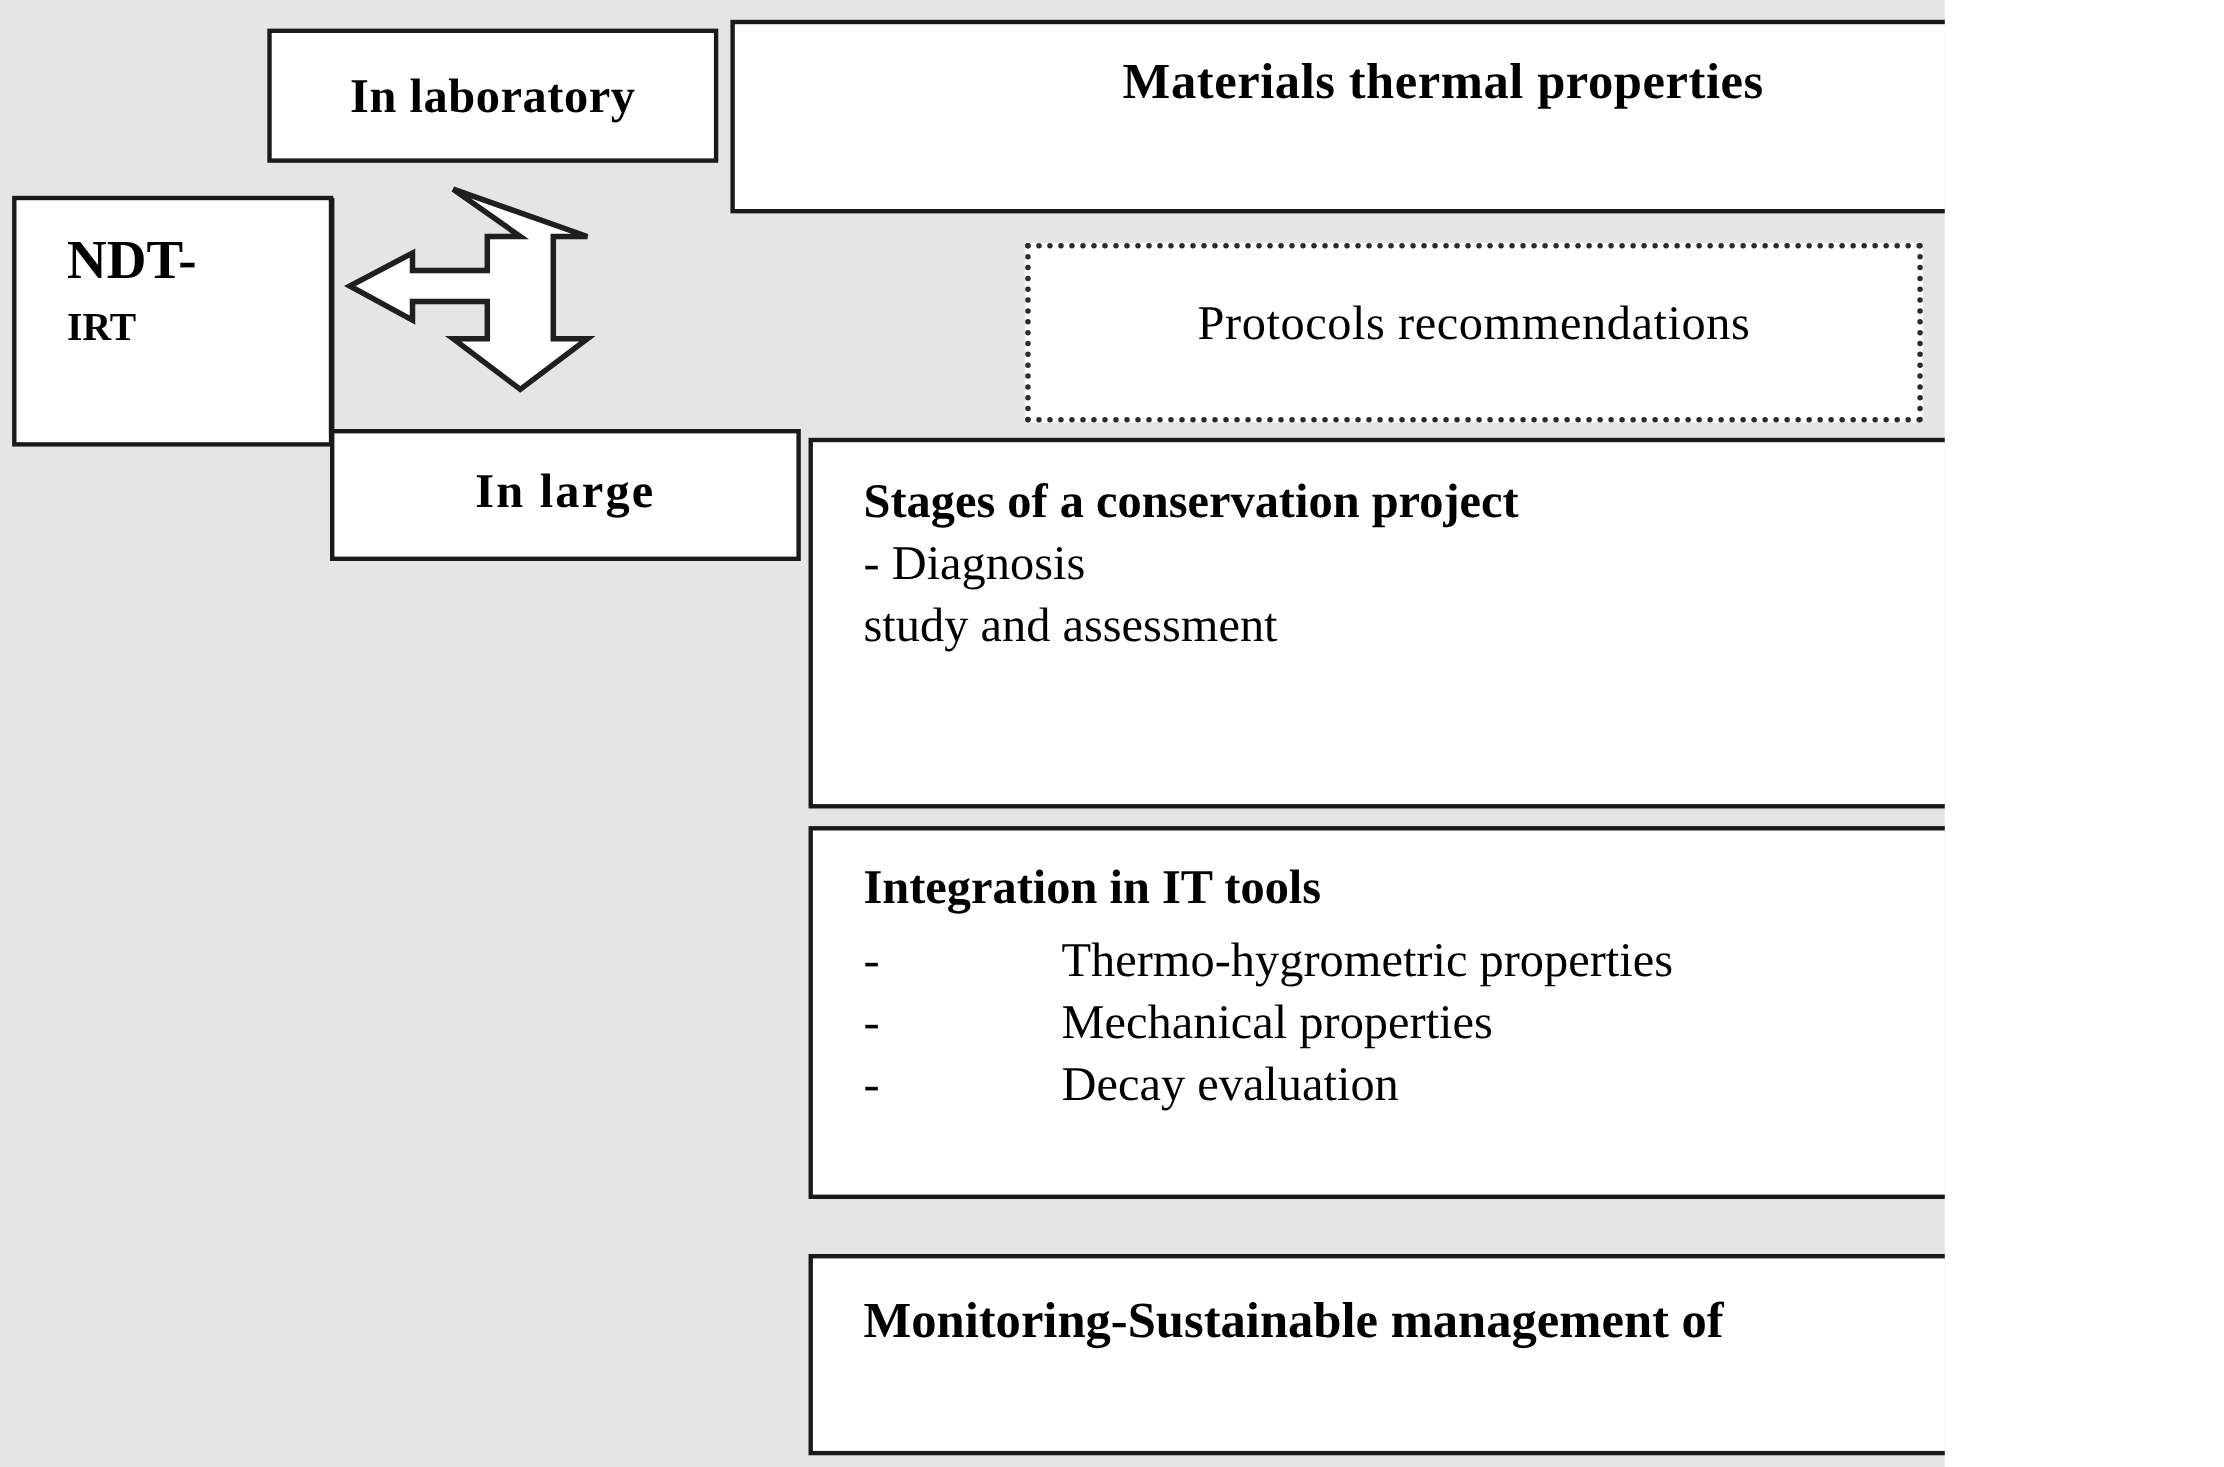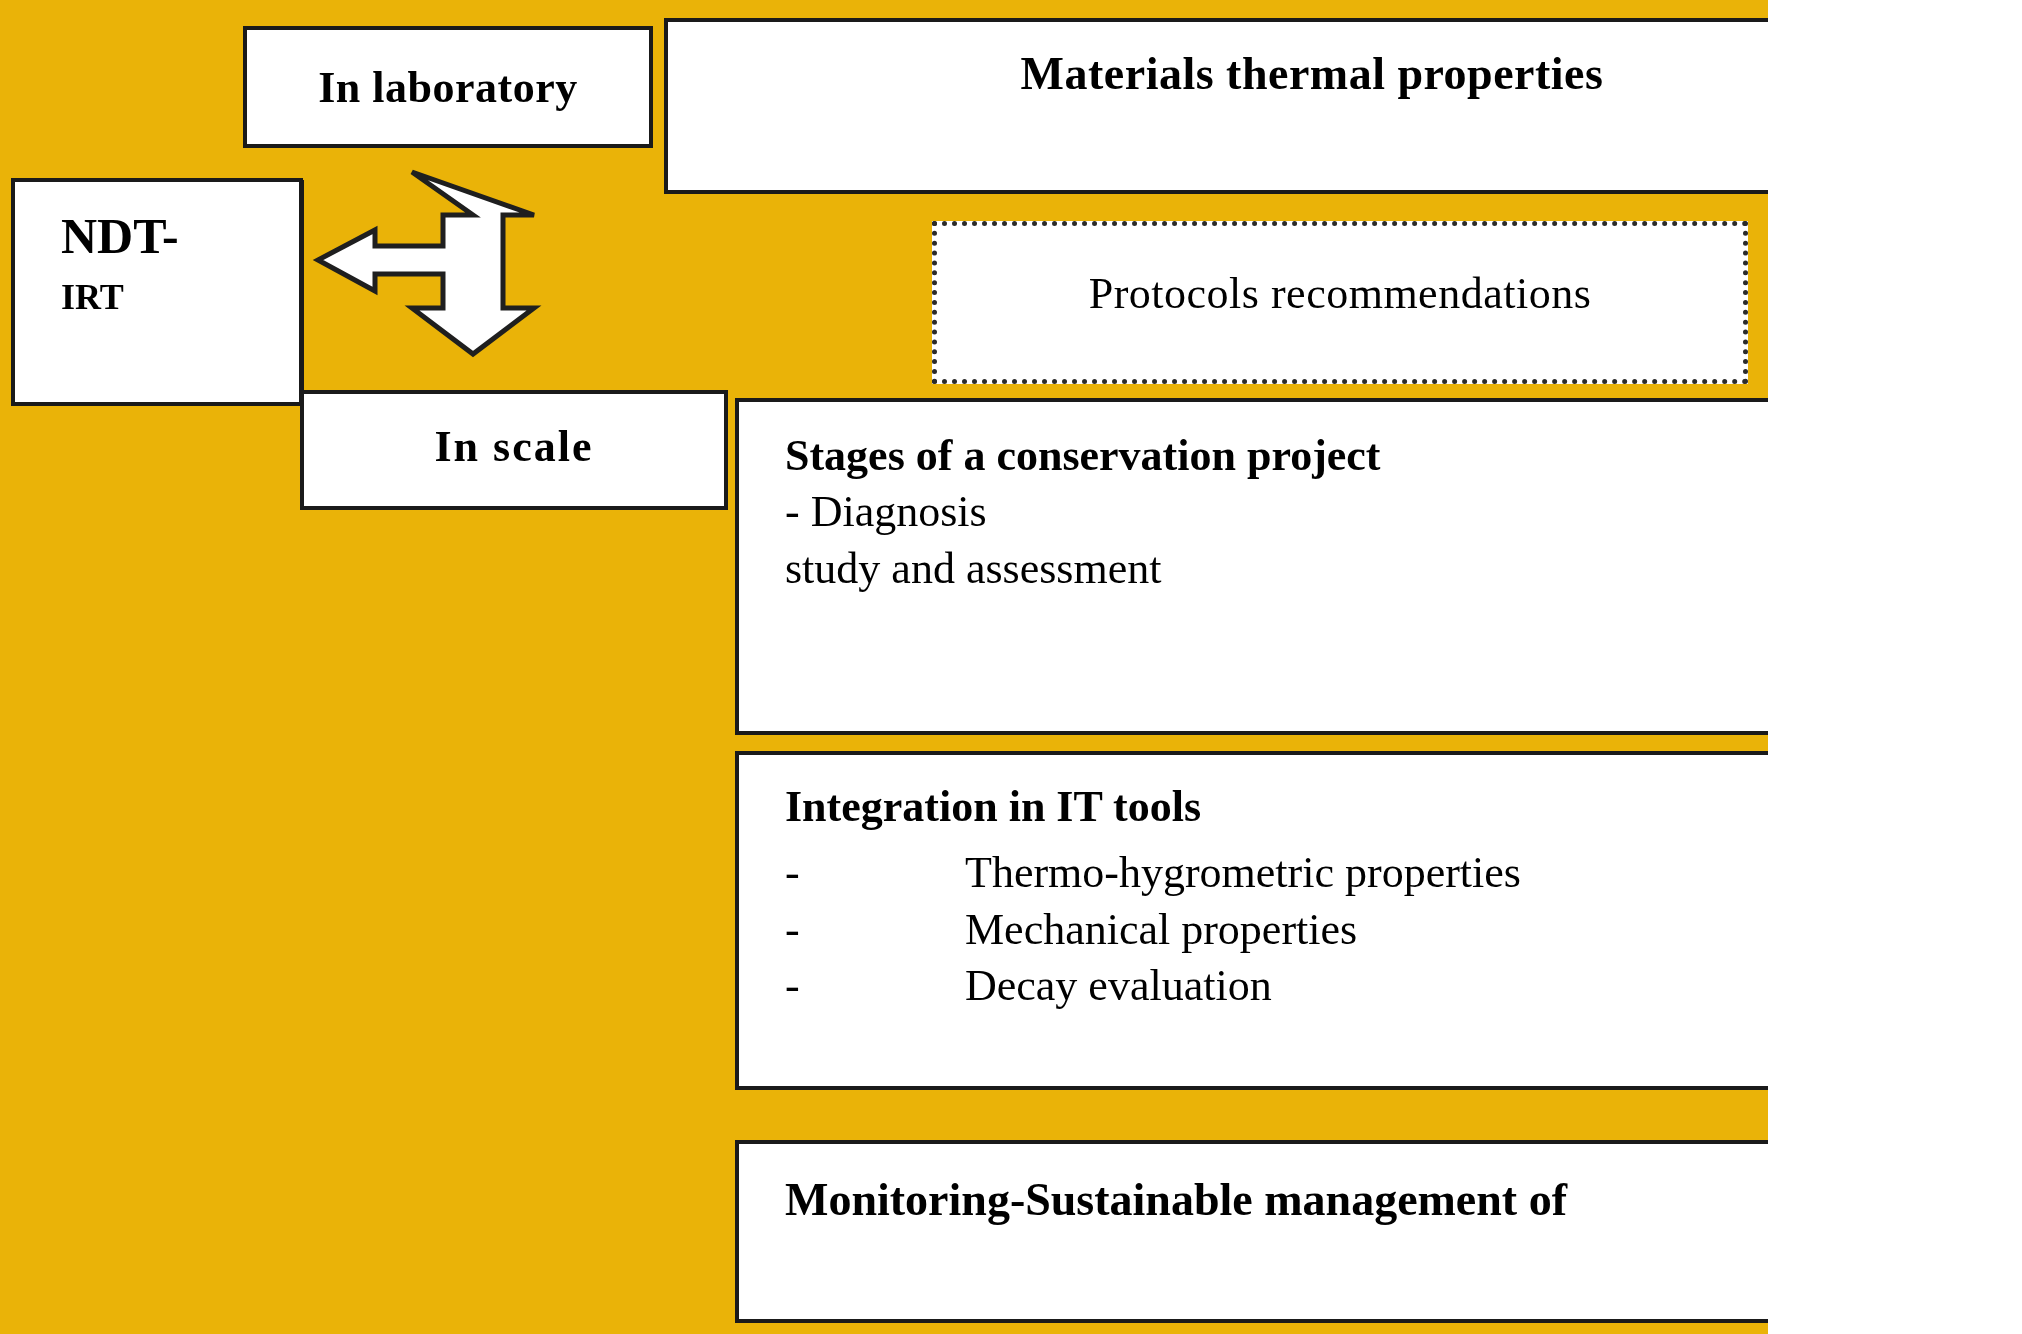--- a/index.html
+++ b/index.html
@@ -4,21 +4,21 @@
 <style>
   html, body {
     margin: 0;
     padding: 0;
     background: #ffffff;
   }
   #canvas {
     position: relative;
     width: 1768px;
     height: 1334px;
-    background: #eab308;
+    background: #e5e5e5;
     overflow: hidden;
     font-family: "Liberation Serif", "DejaVu Serif", serif;
     color: #000000;
   }
 
   .box {
     position: absolute;
     box-sizing: border-box;
     background: #ffffff;
     border: 4px solid #1a1a1a;
@@ -192,21 +192,21 @@
                L 112 140
                L 173 186
                L 234 140
                L 203 140
                L 203 47
                L 234 47 Z" fill="#ffffff" stroke="#1f1f1f" stroke-width="5" stroke-linejoin="miter"></path>
     </svg>
   </div>
 
   <div class="box" id="box-insitu">
-    <span class="label-center" id="lbl-insitu">In  scale</span>
+    <span class="label-center" id="lbl-insitu">In  large</span>
   </div>
 
   <div class="box dotted" id="box-protocols">
     <span class="label-center" id="lbl-protocols">Protocols recommendations</span>
   </div>
 
   <div class="box" id="box-stages">
     <div class="body-text" id="stages-text">
       <span class="hdr">Stages of a conservation project</span>
       <span class="ln">- Diagnosis</span>

